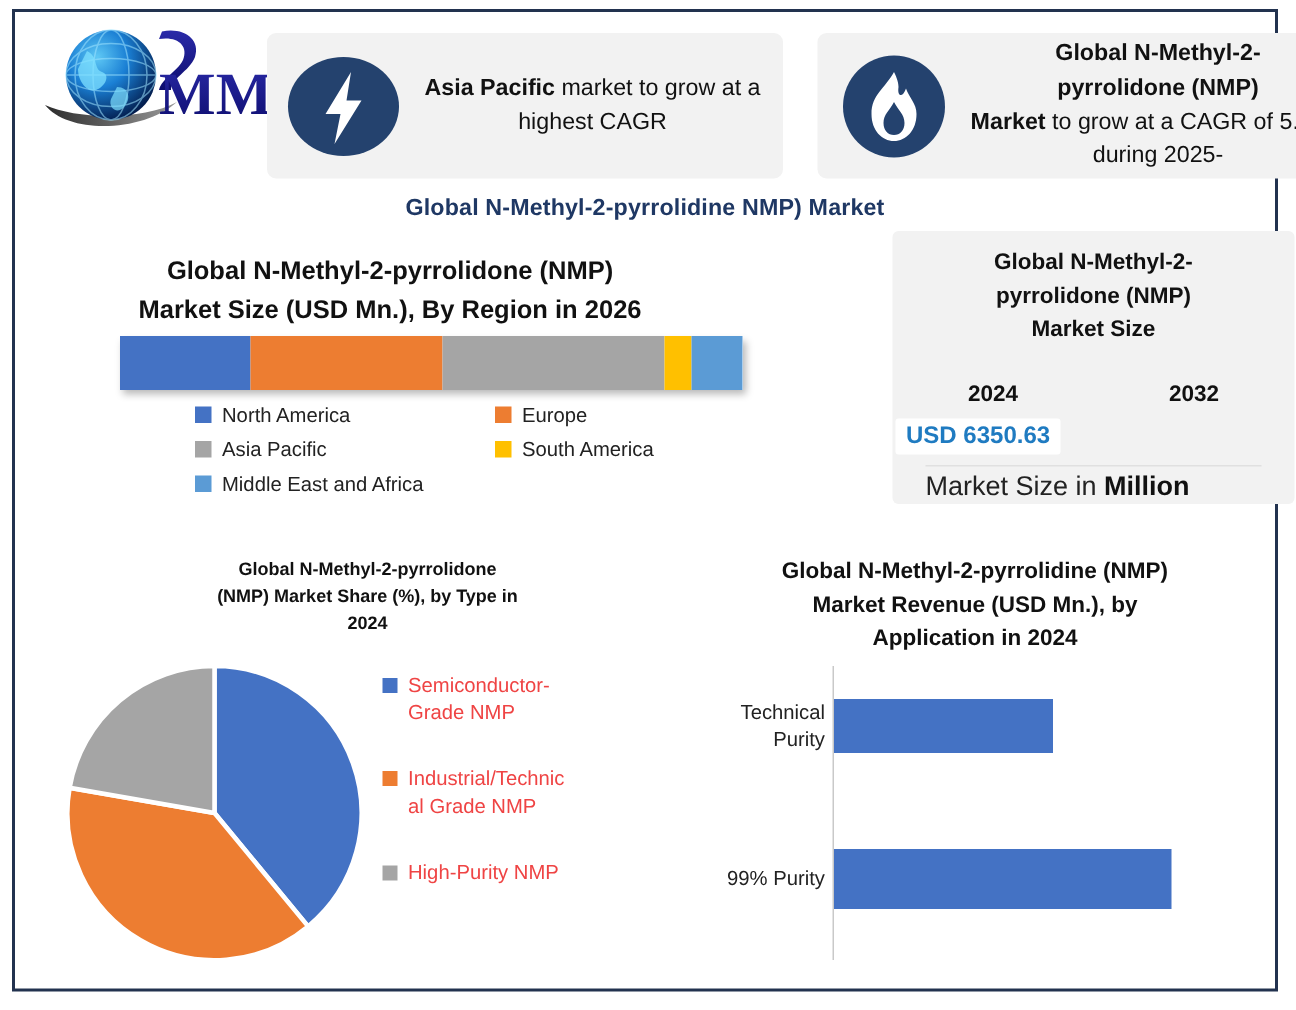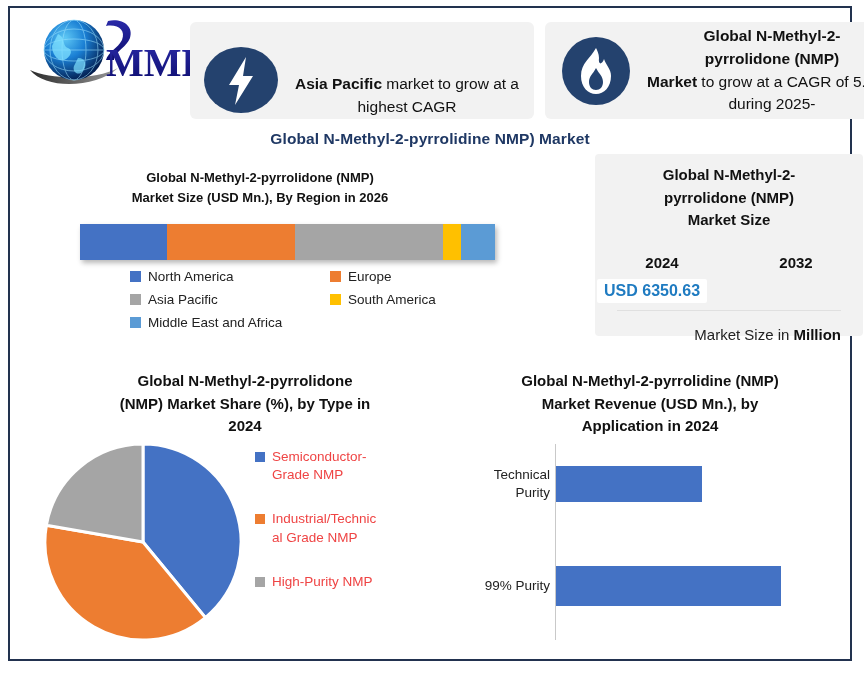--- a/index.html
+++ b/index.html
@@ -20,21 +20,21 @@
   
   .logo{position:absolute;left:12px;top:6px;width:172px;height:80px;}
   .logo svg{display:block;}
 
   .hdr-box{
     position:absolute;
     background:#f2f2f2;
     border-radius:6px;
     display:flex;align-items:center;
   }
-  .hdr-box.a{left:180px;top:14px;width:344px;height:97px;align-items:flex-end;}
+  .hdr-box.a{left:168px;top:14px;width:344px;height:97px;}
   .hdr-box.b{left:535px;top:14px;width:344px;height:97px;}
   .hdr-icon{flex:0 0 auto;width:78px;height:78px;margin-left:12px;}
   .hdr-icon svg{display:block;}
   .hdr-text{
     flex:1 1 auto;
     text-align:center;
     font-size:15.5px;
     line-height:1.48;
     color:#111;
     padding:0 6px;
@@ -46,21 +46,21 @@
     position:absolute;left:0;right:0;top:122px;
     text-align:center;
     font-size:15.5px;font-weight:bold;
     color:#1f3864;
     letter-spacing:.1px;
   }
 
   
   .region-title{
     position:absolute;left:40px;top:160px;width:420px;
-    text-align:center;font-size:13px;font-weight:bold;line-height:1.5;color:#111;
+    text-align:center;font-size:17px;font-weight:bold;line-height:1.5;color:#111;
   }
   .stackbar{
     position:absolute;left:70px;top:216px;width:415px;height:36px;
     display:flex;
     box-shadow:2px 3px 5px rgba(0,0,0,.28);
   }
   .stackbar > i{display:block;height:100%;}
 
   .region-legend{
     position:absolute;left:100px;top:257px;width:400px;
@@ -90,29 +90,29 @@
     display:flex;justify-content:space-between;padding:0 2px;
     box-sizing:border-box;
   }
   .ms-val{
     background:#fff;
     font-size:16px;font-weight:bold;color:#1f7bc1;
     padding:3px 7px;border-radius:2px;white-space:nowrap;
   }
   .ms-foot{
     position:absolute;left:22px;right:22px;top:156px;
-    text-align:right;font-size:15px;color:#222;
-    border-top:1px solid #e0e0e0;padding-top:15px;
+    text-align:left;font-size:18px;color:#222;
+    border-top:1px solid #e0e0e0;padding-top:3px;
   }
   .ms-foot b{font-weight:bold;color:#111;}
 
   
   .pie-title{
     position:absolute;left:35px;top:362px;width:400px;
-    text-align:center;font-size:15px;font-weight:bold;line-height:1.5;color:#111;
+    text-align:center;font-size:12px;font-weight:bold;line-height:1.5;color:#111;
   }
   .pie-wrap{position:absolute;left:32px;top:428px;width:210px;height:212px;}
   .pie-wrap svg{display:block;}
   .pie-legend{
     position:absolute;left:245px;top:440px;width:180px;
     font-size:13.5px;color:#ef4444;line-height:1.35;
   }
   .pl-item{display:flex;margin-bottom:26px;}
   .pl-sw{width:10px;height:10px;margin-right:7px;margin-top:4px;flex:0 0 auto;}
 

